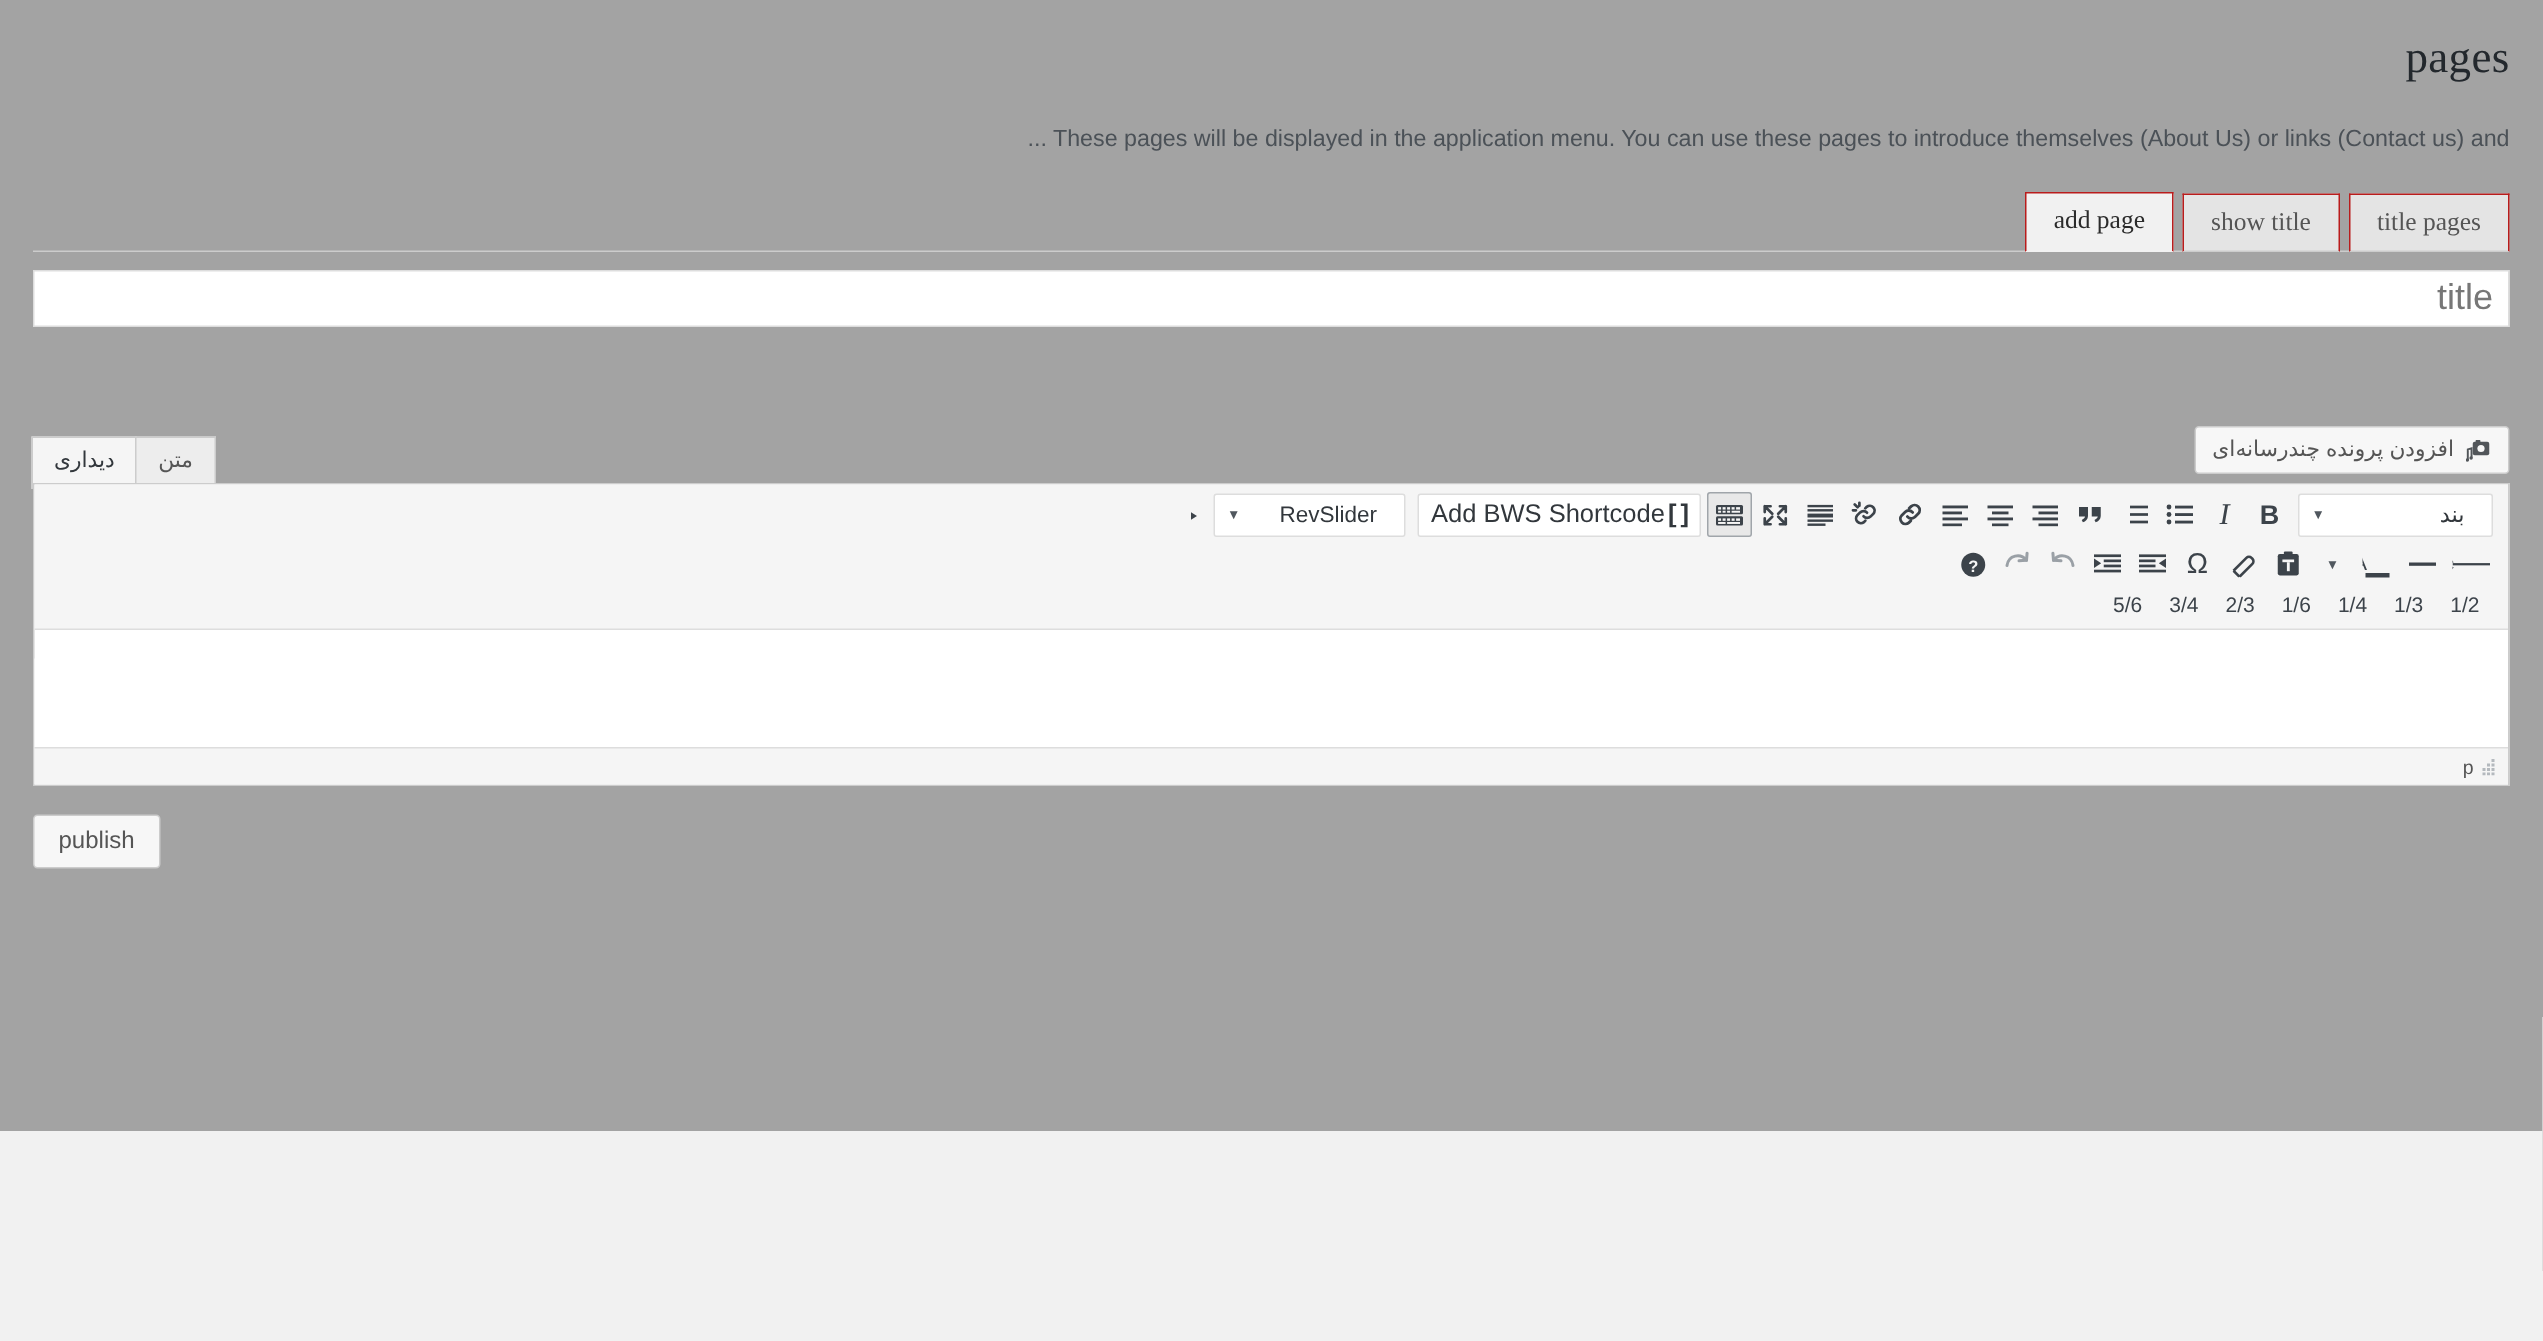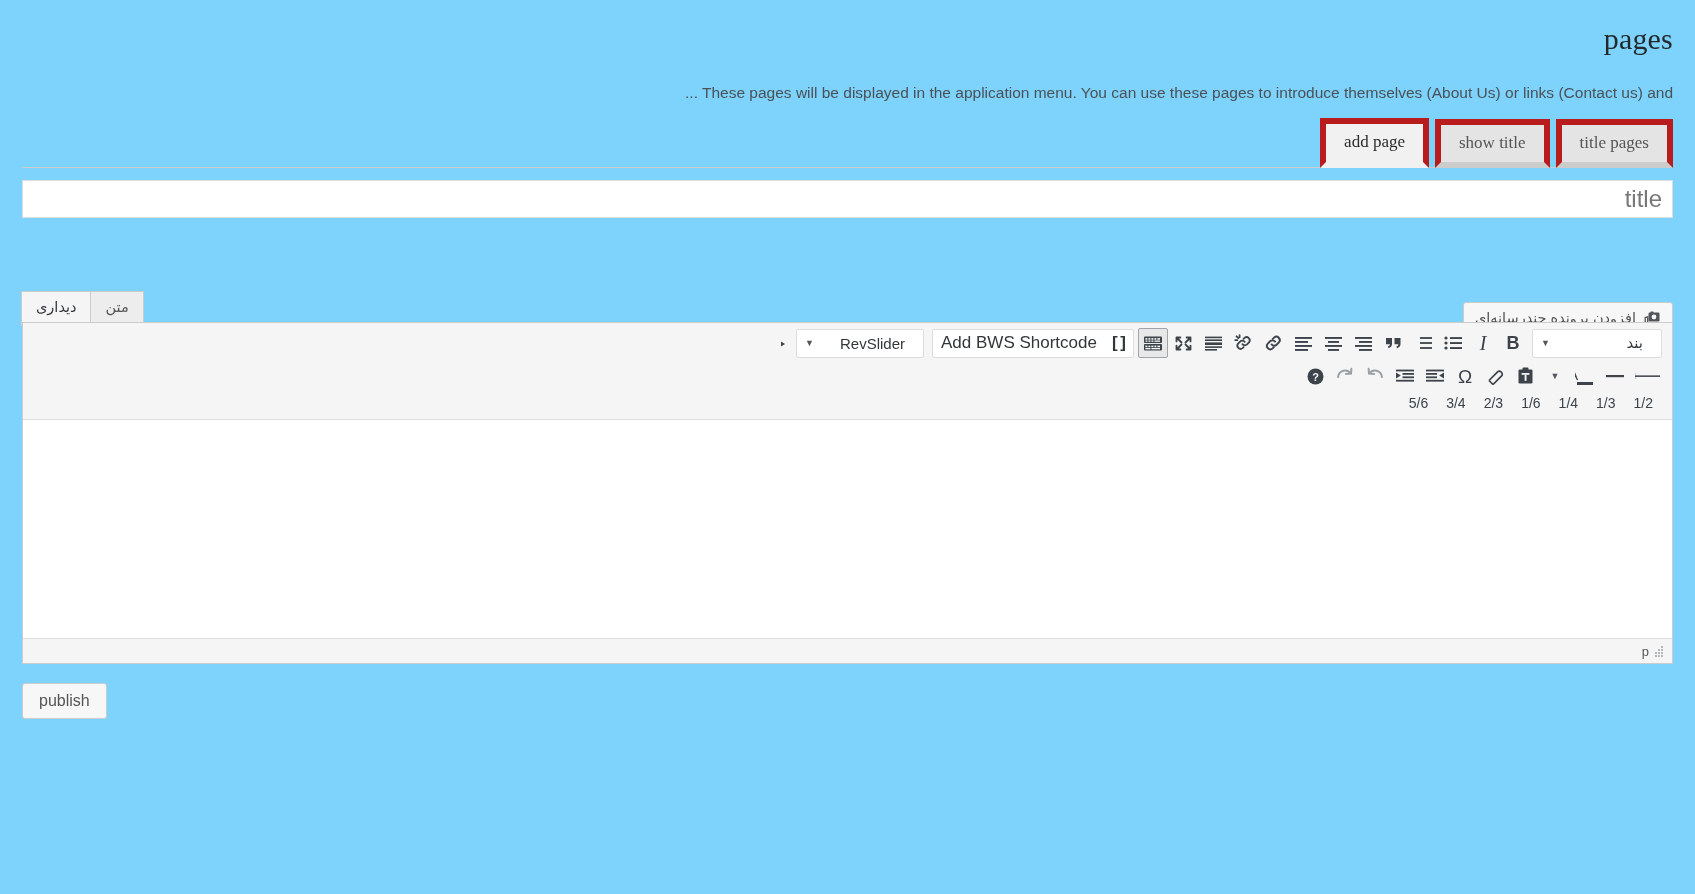--- a/index.html
+++ b/index.html
@@ -7,22 +7,22 @@
     margin: 0; padding: 0;
     width: 1695px; height: 894px;
     background: #f1f1f1;
     font-family: "Liberation Sans", "DejaVu Sans", sans-serif;
     overflow: hidden;
   }
 
   .page {
     position: relative;
     width: 1695px;
-    height: 894px;
-    background: #7dd3fc;
+    height: 754px;
+    background: #a3a3a3;
     direction: rtl;
   }
 
   
   .page-title {
     position: absolute;
     top: 22px;
     right: 22px;
     font-family: "Liberation Serif", "DejaVu Serif", serif;
     font-size: 30px;
@@ -60,21 +60,21 @@
     display: flex;
     flex-direction: row;
     align-items: flex-end;
     gap: 0;
   }
   .tab {
     font-family: "Liberation Serif", "DejaVu Serif", serif;
     font-size: 17px;
     color: #555;
     background: #e4e4e4;
-    border: 6px solid #b91c1c;
+    border: 1px solid #b91c1c;
     border-bottom-color: #ccc;
     padding: 8px 18px 9px 18px;
     margin-left: 6px;
     line-height: 20px;
     cursor: pointer;
     white-space: nowrap;
     position: relative;
     top: 0;
     text-align: right;
   }
@@ -125,21 +125,20 @@
     gap: 8px;
     height: 32px;
     padding: 0 11px;
     border: 1px solid #ccc;
     border-radius: 3px;
     background: #f7f7f7;
     color: #555;
     font-size: 14.5px;
     cursor: pointer;
     white-space: nowrap;
-    margin-top: 18px;
   }
   .media-icon { display: inline-flex; align-items: center; color: #52565a; }
 
   
   .ed-tabs {
     position: absolute;
     top: 290px;
     left: 22px;
     display: flex;
     flex-direction: row-reverse;
@@ -232,21 +231,21 @@
     cursor: pointer;
     margin: 0 4px;
   }
   .select-box .sv { padding: 0 10px; white-space: nowrap; }
   .select-para { width: 130px; direction: rtl; }
   .select-rev  { width: 128px; direction: ltr; }
 
   .shortcode-btn {
     display: inline-flex;
     align-items: center;
-    gap: 15px;
+    gap: 2px;
     height: 29px;
     border: 1px solid #ddd;
     background: #fff;
     border-radius: 2px;
     font-size: 17px;
     color: #32373c;
     padding: 0 8px;
     cursor: pointer;
     direction: ltr;
     margin: 0 4px;

